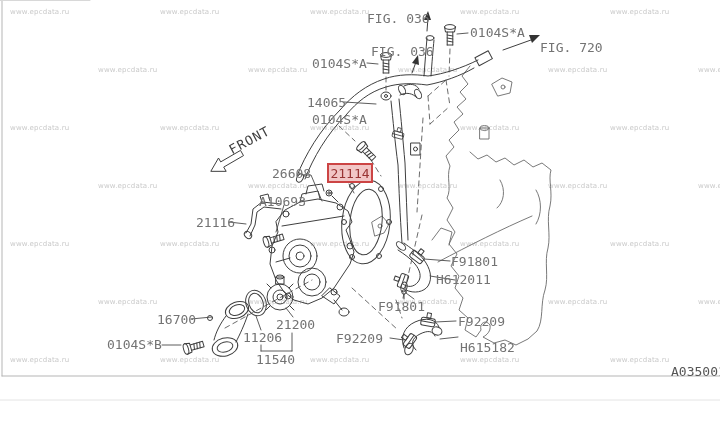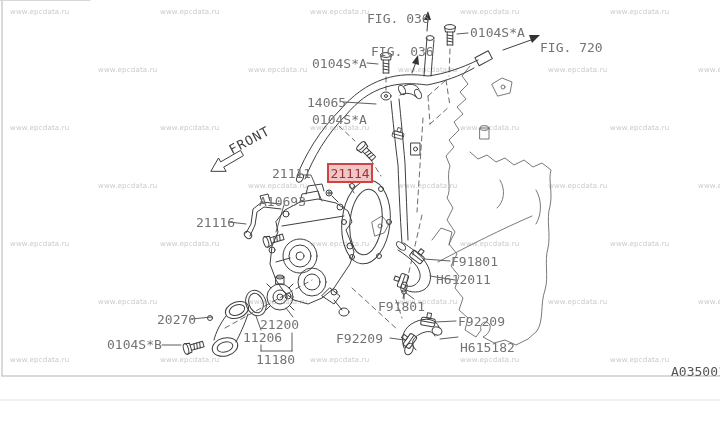--- a/index.html
+++ b/index.html
@@ -256,28 +256,28 @@
 </svg>
 
 <div class="lbl" style="left:367px;top:12px">FIG. 036</div>
 <div class="lbl" style="left:470px;top:26px">0104S*A</div>
 <div class="lbl" style="left:371px;top:45px">FIG. 036</div>
 <div class="lbl" style="left:540px;top:41px">FIG. 720</div>
 <div class="lbl" style="left:312px;top:57px">0104S*A</div>
 <div class="lbl" style="left:307px;top:96px">14065</div>
 <div class="lbl" style="left:312px;top:113px">0104S*A</div>
 <div class="front">FRONT</div>
-<div class="lbl" style="left:272px;top:167px">21111</div>
+<div class="lbl" style="left:272px;top:167px">26608</div>
 <div class="hl" style="border-color: rgb(204, 68, 68); background: rgb(242, 198, 198); color: rgb(153, 51, 51);">21114</div>
 <div class="lbl" style="left:259px;top:195px">A10693</div>
 <div class="lbl" style="left:196px;top:216px">21116</div>
 <div class="lbl" style="left:451px;top:255px">F91801</div>
 <div class="lbl" style="left:436px;top:273px">H612011</div>
 <div class="lbl" style="left:378px;top:300px">F91801</div>
-<div class="lbl" style="left:157px;top:313px">20270</div>
+<div class="lbl" style="left:157px;top:313px">16700</div>
 <div class="lbl" style="left:458px;top:315px">F92209</div>
-<div class="lbl" style="left:260px;top:318px">21200</div>
+<div class="lbl" style="left:276px;top:318px">21200</div>
 <div class="lbl" style="left:460px;top:341px">H615182</div>
 <div class="lbl" style="left:243px;top:331px">11206</div>
 <div class="lbl" style="left:336px;top:332px">F92209</div>
 <div class="lbl" style="left:107px;top:338px">0104S*B</div>
-<div class="lbl" style="left:256px;top:353px">11180</div>
+<div class="lbl" style="left:256px;top:353px">11540</div>
 <div class="figcode">A035001</div>
 
 </body></html>

